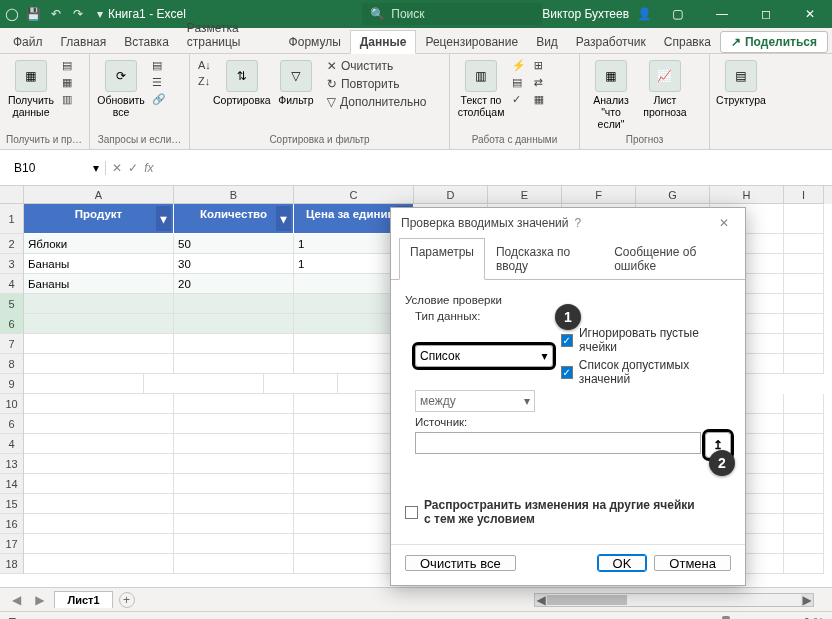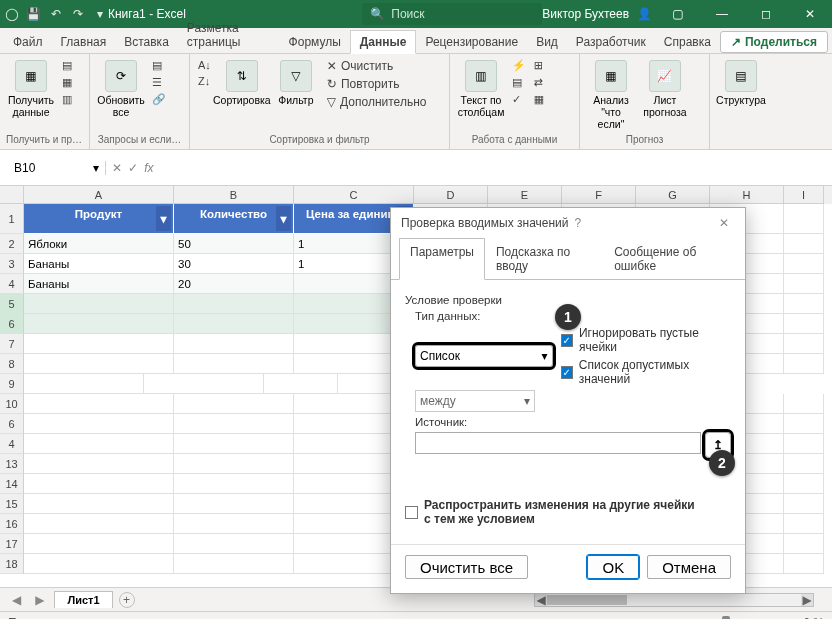--- a/index.html
+++ b/index.html
@@ -88,21 +88,21 @@
 .dlg-row { display:flex; align-items:center; gap:8px; margin:4px 0;}
 .dlg-select { height:22px; width:148px; border:1px solid #aaa; padding:0 4px; font-size:12px; background:#fff; display:flex; align-items:center; justify-content:space-between;}
 .dlg-select.hl { outline:3px solid #000; border-radius:3px; }
 .dlg-check { display:flex; align-items:center; gap:6px; font-size:11.5px; color:#333;}
 .dlg-check .box { width:13px; height:13px; border:1px solid #777; background:#0078d4; display:flex; align-items:center; justify-content:center; color:#fff; font-size:10px;}
 .dlg-check.off .box { background:#fff; }
 .dlg-src-row { display:flex; gap:4px; }
 .dlg-input { flex:1; height:22px; border:1px solid #aaa; padding:0 4px;}
 .dlg-range-btn { width:26px; height:26px; border:1px solid #aaa; outline:3px solid #000; border-radius:4px; display:flex; align-items:center; justify-content:center; cursor:pointer; font-weight:bold;}
 .dlg-buttons { display:flex; justify-content:flex-end; gap:8px; padding:10px 14px 14px; border-top:1px solid #e0e0e0;}
-.dlg-btn { height:24px; padding:0 14px; border:1px solid #aaa; background:#fdfdfd; font-size:15px; cursor:pointer; border-radius:2px; display:flex; align-items:center;}
+.dlg-btn { height:16px; padding:0 14px; border:1px solid #aaa; background:#fdfdfd; font-size:13px; cursor:pointer; border-radius:2px; display:flex; align-items:center;}
 .dlg-btn.primary { border-color:#0078d4; outline:1px solid #0078d4;}
 .dlg-clear { margin-right:auto; }
 .badge { position:absolute; width:26px; height:26px; border-radius:50%; background:#333; color:#fff; font-weight:bold; display:flex; align-items:center; justify-content:center; font-size:14px; box-shadow:0 1px 3px rgba(0,0,0,0.4);}
 </style>
 </head>
 <body>
 
 <div class="titlebar">
   <div class="left">
     <span class="qat-icon">◯</span>

